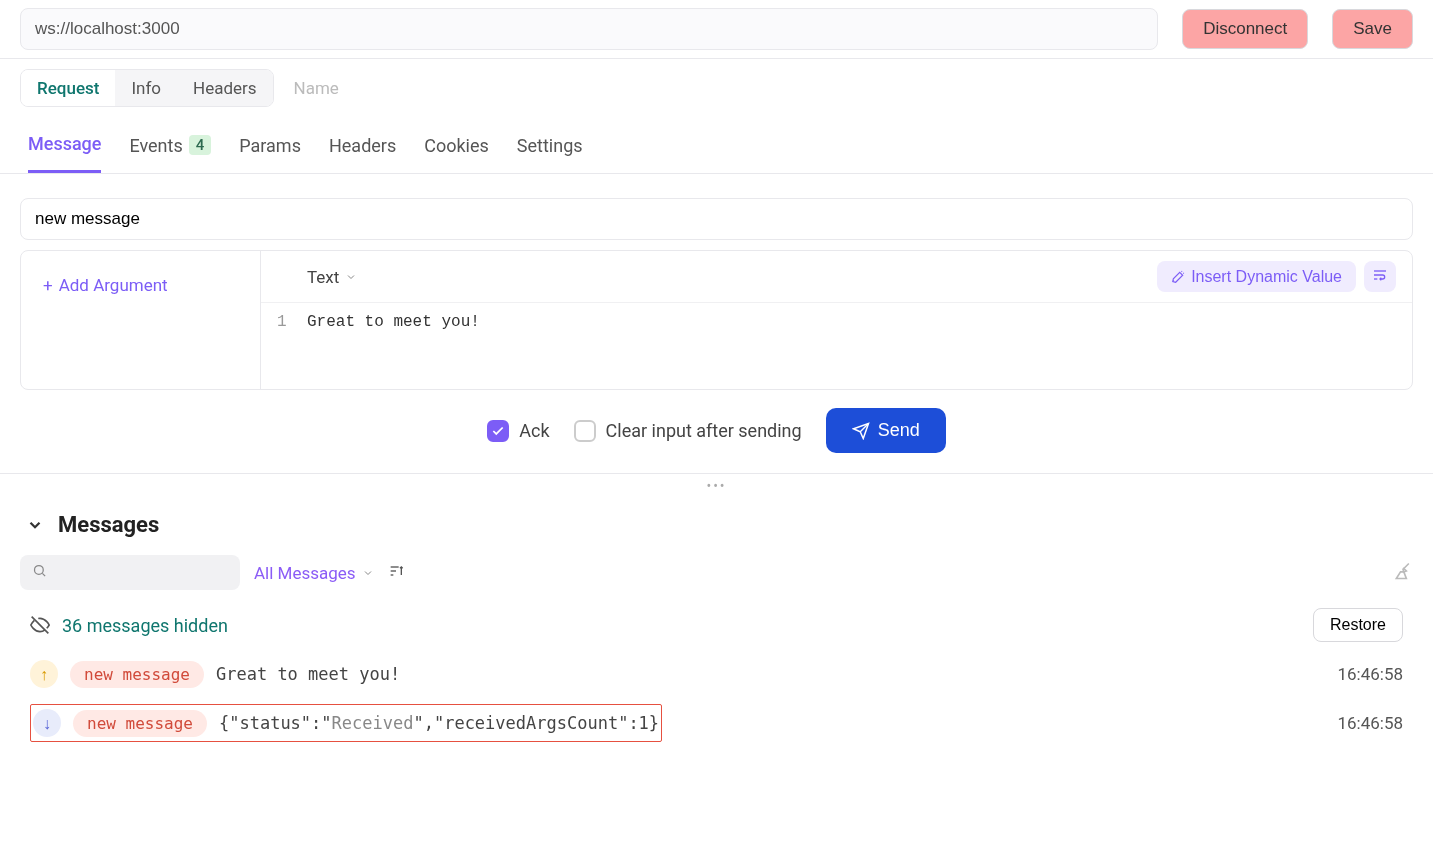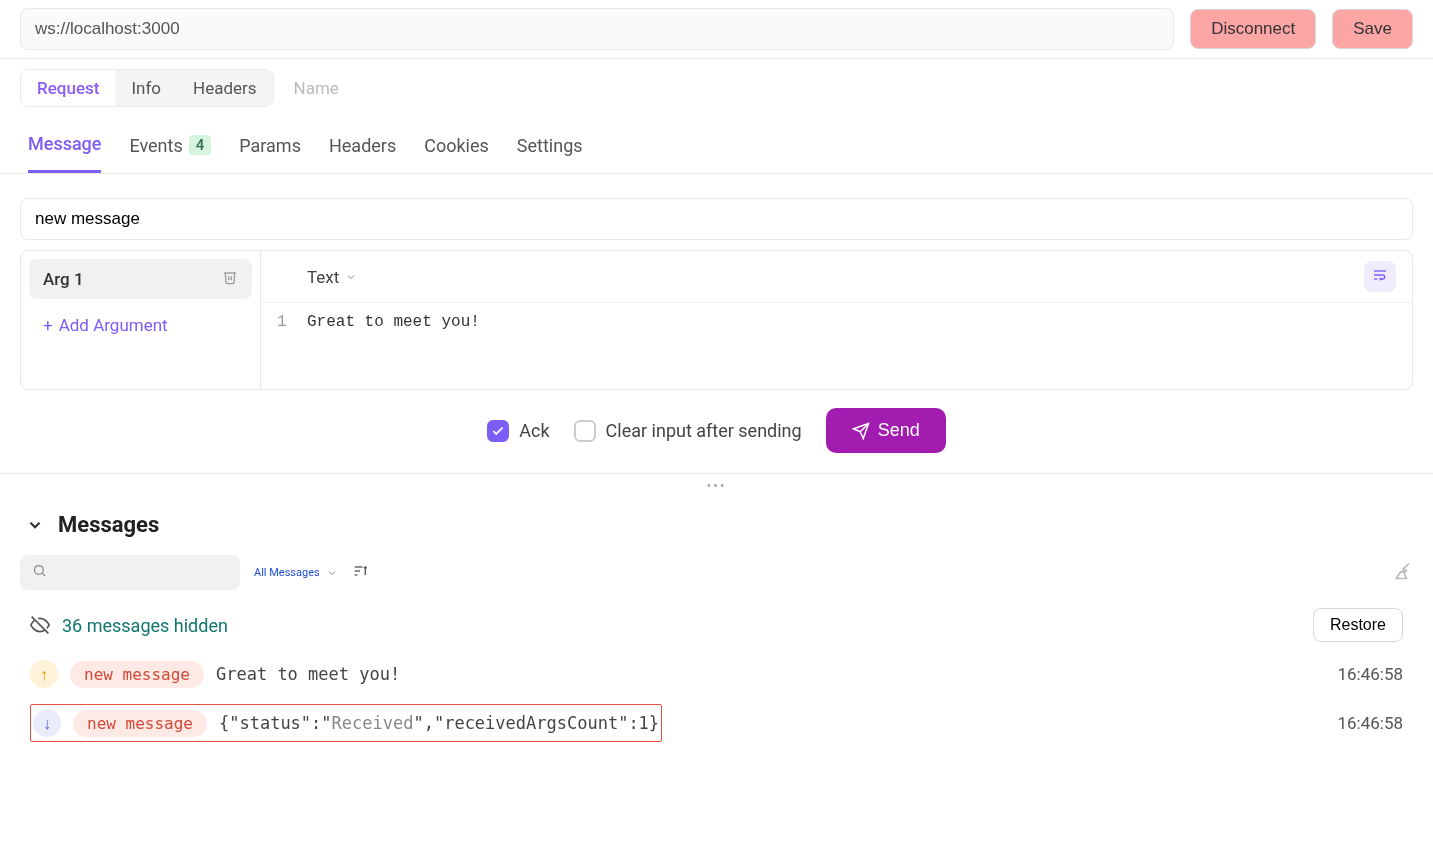--- a/index.html
+++ b/index.html
@@ -6,21 +6,21 @@
 body {
   font-family: -apple-system, BlinkMacSystemFont, "Segoe UI", Roboto, "Helvetica Neue", Arial, sans-serif;
   font-size: 16px;
   color: #333;
   background: #fff;
 }
 .header {
   display: flex;
   align-items: center;
   padding: 8px 20px;
-  gap: 16px;
+  gap: 24px;
   border-bottom: 1px solid #e8e8ec;
 }
 .url-input {
   flex: 1;
   padding: 10px 14px;
   border: 1px solid #e8e8ec;
   border-radius: 8px;
   background: #fafafc;
   font-size: 17px;
   color: #555;
@@ -48,21 +48,21 @@
 }
 .tab-seg .seg {
   padding: 8px 16px;
   font-size: 17px;
   color: #555;
   cursor: pointer;
   background: #f5f5f7;
 }
 .tab-seg .seg.active {
   background: #fff;
-  color: #8b5cf6;
+  color: #0f766e;
   font-weight: 500;
 }
 .name-field {
   margin-left: 20px;
   color: #bbb;
   font-size: 17px;
 }
 .subtabs {
   display: flex;
   gap: 28px;
@@ -186,21 +186,21 @@
   padding: 18px 28px 20px 28px;
   border-bottom: 1px solid #e8e8ec;
 }
 .check-item { display: flex; align-items: center; gap: 10px; font-size: 18px; color: #444; }
 .checkbox {
   width: 22px; height: 22px; border-radius: 6px; border: 2px solid #ccc;
   display: flex; align-items: center; justify-content: center;
 }
 .checkbox.checked { background: #7c5df6; border-color: #7c5df6; color: #fff; font-size: 14px; }
 .send-btn {
-  background: #a21caf;
+  background: #1d4ed8;
   color: #fff;
   border: none;
   border-radius: 10px;
   padding: 12px 26px;
   font-size: 18px;
   font-weight: 500;
   cursor: pointer;
   display: flex;
   align-items: center;
   gap: 8px;
@@ -222,22 +222,22 @@
   padding: 4px 20px 8px 20px;
 }
 .search-pill {
   width: 220px;
   background: #f1f1f3;
   border-radius: 8px;
   padding: 8px 12px;
   color: #888;
 }
 .filter-dd {
-  font-size: 11px;
-  color: #1d4ed8;
+  font-size: 17px;
+  color: #8b5cf6;
   cursor: pointer;
   display: flex;
   align-items: center;
   gap: 6px;
 }
 .sort-icon { color: #555; cursor: pointer; font-size: 16px; }
 .clear-icon { margin-left: auto; color: #bbb; cursor: pointer; }
 .hidden-row {
   display: flex;
   align-items: center;
@@ -318,44 +318,41 @@
   <div class="subtab">Cookies</div>
   <div class="subtab">Settings</div>
 </div>
 
 
 <input class="message-name-input" value="new message" style="">
 
 
 <div class="editor-block">
   <div class="args-col">
-    <div class="arg-chip">
-      <span>Arg 1</span>
-      <span class="trash-icon">
-        <svg width="16" height="16" viewBox="0 0 24 24" fill="none" stroke="currentColor" stroke-width="2">
-            <polyline points="3 6 5 6 21 6"></polyline>
-            <path d="M19 6l-1 14a2 2 0 0 1-2 2H8a2 2 0 0 1-2-2L5 6"></path>
-            <path d="M10 11v6M14 11v6"></path>
-          </svg>
-      </span>
-    </div>
     <div class="add-arg">
       <span>+</span>
       <span>Add Argument</span>
     </div>
   </div>
   <div class="editor-col">
     <div class="editor-toolbar">
       <div class="text-dd">
         <span>Text</span>
         <svg width="12" height="12" viewBox="0 0 24 24" fill="none" stroke="#888" stroke-width="2">
             <polyline points="6 9 12 15 18 9"></polyline>
           </svg>
       </div>
       <div class="right-tools">
+        <button class="idv-btn">
+          <svg width="14" height="14" viewBox="0 0 24 24" fill="none" stroke="currentColor" stroke-width="2">
+              <path d="M15 4l5 5L8 21l-5-1 1-5L15 4z"></path>
+              <path d="M18 2l1 1M21 5l1 1M5 18l-1 1"></path>
+            </svg>
+          <span>Insert Dynamic Value</span>
+        </button>
         <button class="wrap-btn">
           <svg width="16" height="16" viewBox="0 0 24 24" fill="none" stroke="currentColor" stroke-width="2">
               <line x1="3" y1="6" x2="21" y2="6"></line>
               <path d="M3 12h13a3 3 0 0 1 0 6h-4"></path>
               <polyline points="14 16 12 18 14 20"></polyline>
               <line x1="3" y1="18" x2="8" y2="18"></line>
             </svg>
         </button>
       </div>
     </div>

